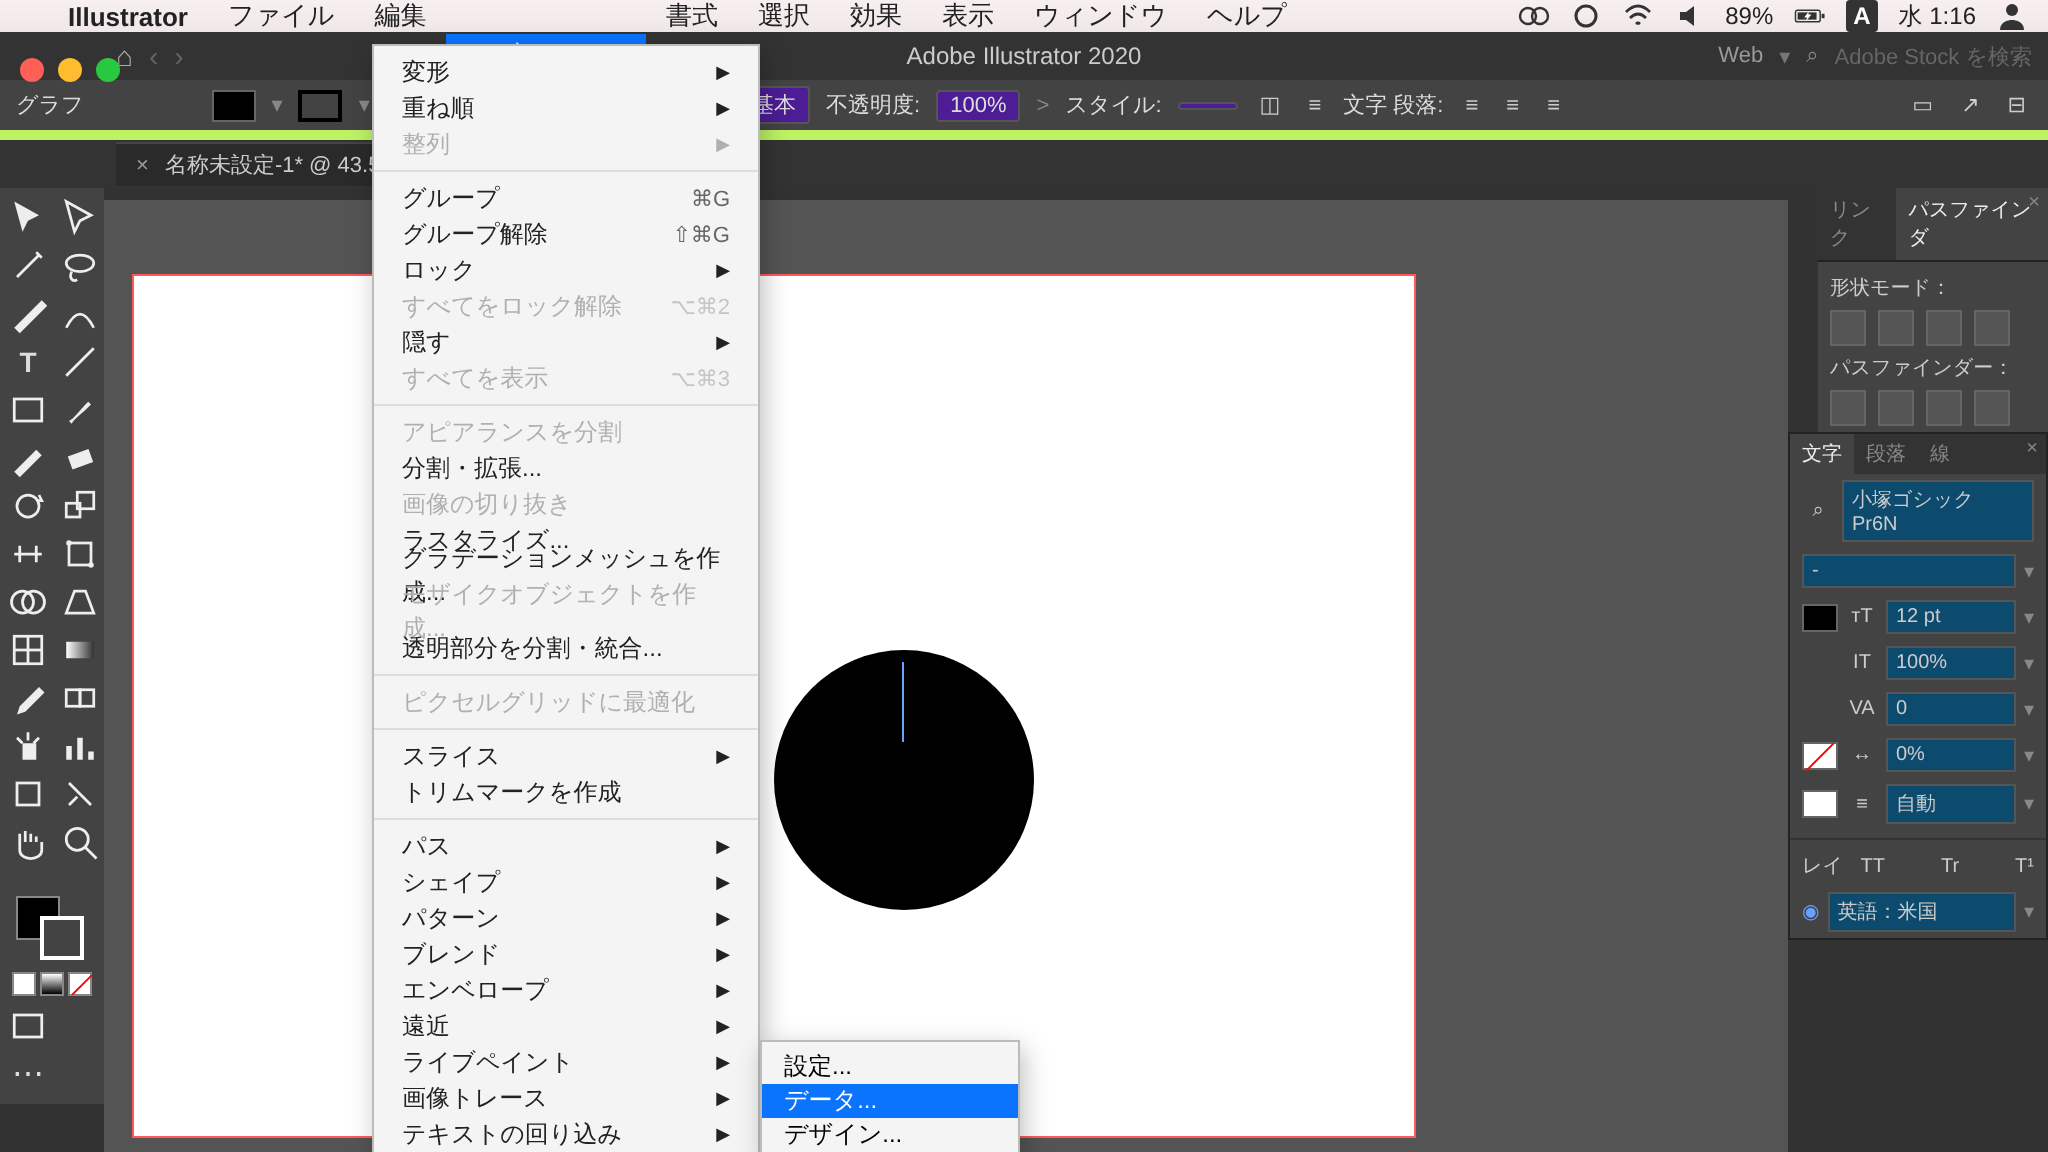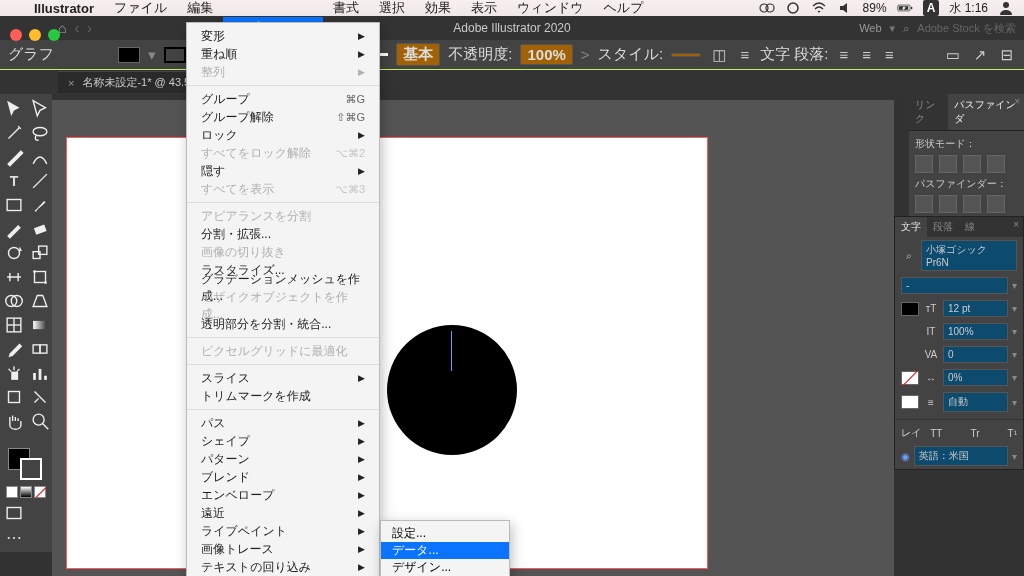--- a/index.html
+++ b/index.html
@@ -14,24 +14,24 @@
 .menubar .right .icon { display: inline-flex; width: 16px; height: 16px; }
 .traffic { position: absolute; top: 29px; left: 10px; display: flex; gap: 7px; z-index: 50; }
 .traffic span { width: 12px; height: 12px; border-radius: 50%; }
 .traffic .r { background: #ff5f57; }
 .traffic .y { background: #febc2e; }
 .traffic .g { background: #28c840; }
 .titlebar { height: 24px; background: #333; color: #ccc; display: flex; align-items: center; justify-content: center; font-size: 12px; position: relative; }
 .titlebar .home-area { position: absolute; left: 58px; display: flex; gap: 8px; align-items: center; }
 .titlebar .home-area span { color: #aaa; font-size: 14px; }
 .titlebar .right-tb { position: absolute; right: 8px; display: flex; gap: 8px; align-items: center; color: #999; font-size: 11px; }
-.optionsbar { height: 30px; background: #434343; display: flex; align-items: center; gap: 8px; padding: 0 8px; color: #ddd; font-size: 15px; border-bottom: 1px solid #bef264; text-align: right; }
+.optionsbar { height: 30px; background: #434343; display: flex; align-items: center; gap: 8px; padding: 0 8px; color: #ddd; font-size: 11px; border-bottom: 5px solid #bef264; text-align: right; }
 .optionsbar .lbl { color: #ddd; }
 .optionsbar .swatch { width: 22px; height: 16px; background: #000; border: 1px solid #666; }
-.optionsbar .sel { background: #a16207; border: 1px solid #555; padding: 1px 6px; border-radius: 2px; font-weight: bold; }
+.optionsbar .sel { background: #4c1d95; border: 1px solid #555; padding: 1px 6px; border-radius: 2px; }
 .optionsbar .spacer { flex: 1; }
 .optionsbar .iconbtn { color: #ccc; padding: 0 3px; }
 .doctab { height: 24px; background: #333; display: flex; align-items: center; padding-left: 58px; font-size: 11px; color: #ccc; }
 .doctab .tab { background: #2a2a2a; padding: 3px 10px; border-top: 1px solid #444; display: flex; gap: 8px; align-items: center; }
 .doctab .close { color: #999; }
 .workspace { position: absolute; top: 100px; left: 52px; right: 130px; bottom: 0; background: #545454; }
 .artboard { position: absolute; top: 38px; left: 15px; width: 640px; height: 430px; background: #fff; outline: 1px solid #ff5a5a; }
 .blackcircle { position: absolute; left: 320px; top: 187px; width: 130px; height: 130px; background: #000; border-radius: 50%; }
 .blackcircle::after { content: ""; position: absolute; left: 64px; top: 6px; width: 1px; height: 40px; background: #6aa0ff; }
 .toolbar { position: absolute; top: 94px; left: 0; width: 52px; background: #434343; padding: 4px 2px; display: grid; grid-template-columns: 1fr 1fr; gap: 2px; z-index: 40; }

